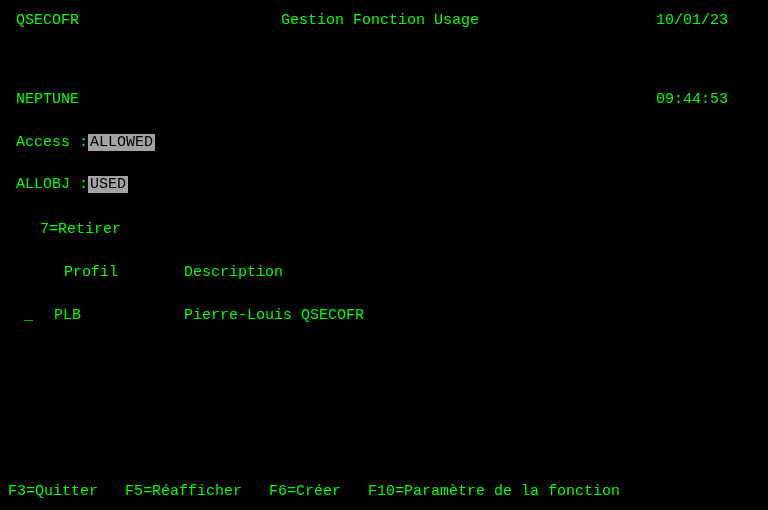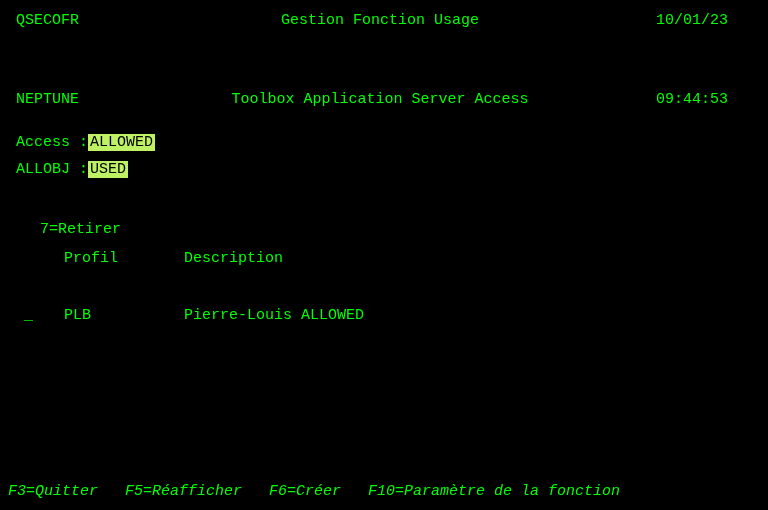--- a/index.html
+++ b/index.html
@@ -17,21 +17,21 @@
       overflow: hidden;
       position: relative;
     }
     .screen {
       width: 760px;
       height: 510px;
       padding: 6px 8px;
       position: relative;
     }
     .highlight-green {
-      background-color: #bef264;
+      background-color: #a3a3a3;
       color: #000000;
       padding: 0 2px;
     }
     .col-left {
       position: absolute;
       left: 8px;
     }
     .col-center {
       position: absolute;
       left: 50%;
@@ -45,67 +45,65 @@
     .row {
       position: relative;
       height: 1.45em;
     }
     .bottom-bar {
       position: absolute;
       bottom: 10px;
       left: 8px;
       right: 8px;
       white-space: pre;
-      font-style: italic;
     }
     .underscore {
       color: #00ff00;
     }
   </style>
 </head>
 <body>
 
 <div class="screen">
 
   <div class="row" style="top: 6px;">
     <span class="col-left">QSECOFR</span>
     <span class="col-center">Gestion Fonction Usage</span>
     <span class="col-right">10/01/23</span>
   </div>
 
   <div class="row" style="top: 27px; margin-top: 36px;">
     <span class="col-left">NEPTUNE</span>
-    <span class="col-center">Toolbox Application Server Access</span>
     <span class="col-right">09:44:53</span>
   </div>
 
   <div class="row" style="top: 48px;">
     <span class="col-left">Access : </span>
     <span style="position:absolute; left: 80px;">
       <span class="highlight-green">ALLOWED</span>
     </span>
   </div>
 
-  <div class="row" style="top: 54px;">
+  <div class="row" style="top: 69px;">
     <span class="col-left">ALLOBJ : </span>
     <span style="position:absolute; left: 80px; text-align: right;">
       <span class="highlight-green">USED</span>
     </span>
   </div>
 
   <div class="row" style="top: 92px;">
     <span style="position:absolute; left: 32px;">7=Retirer</span>
   </div>
 
-  <div class="row" style="top: 99px;">
+  <div class="row" style="top: 113px;">
     <span style="position:absolute; left: 56px;">Profil</span>
     <span style="position:absolute; left: 176px; text-align: center;">Description</span>
   </div>
 
   <div class="row" style="top: 134px;">
     <span style="position:absolute; left: 16px;" class="underscore">_</span>
-    <span style="position:absolute; left: 56px;">PLB</span>
-    <span style="position:absolute; left: 176px;">Pierre-Louis ALLOWED</span>
+    <span style="position:absolute; left: 46px;">PLB</span>
+    <span style="position:absolute; left: 176px;">Pierre-Louis QSECOFR</span>
   </div>
 
   <div class="bottom-bar">F3=Quitter   F5=Réafficher   F6=Créer   F10=Paramètre de la fonction</div>
 
 </div>
 
 </body></html>

